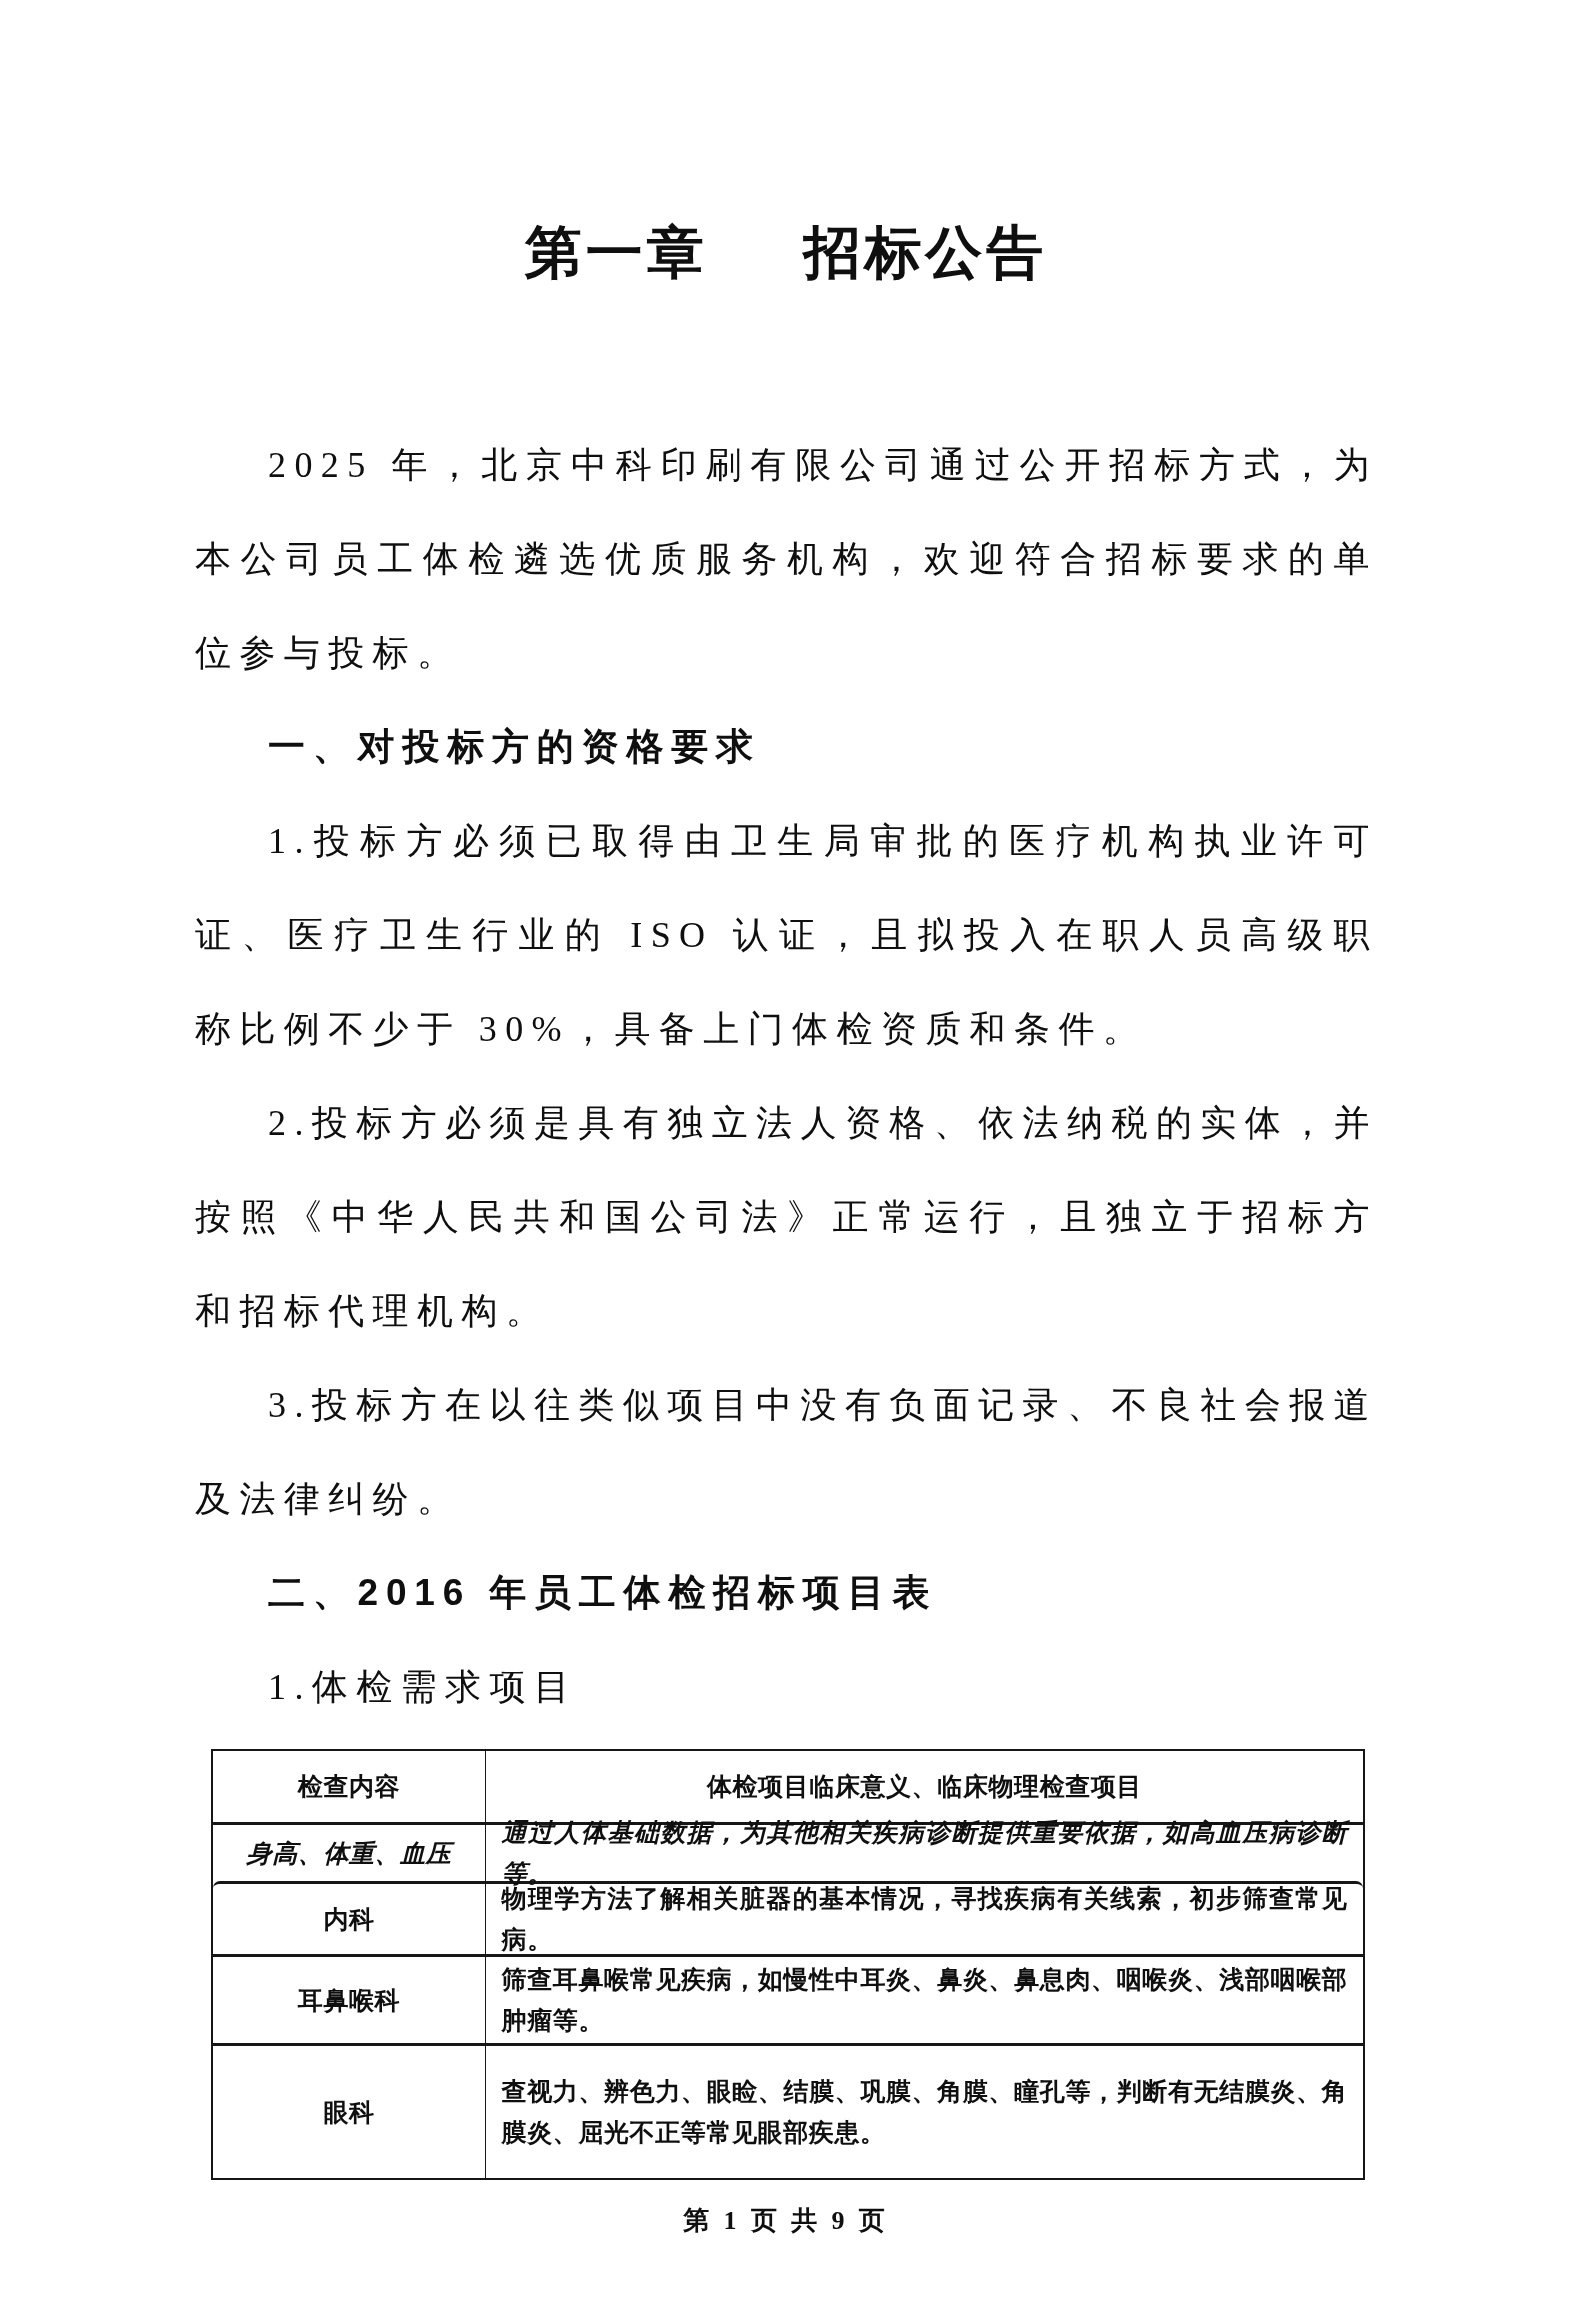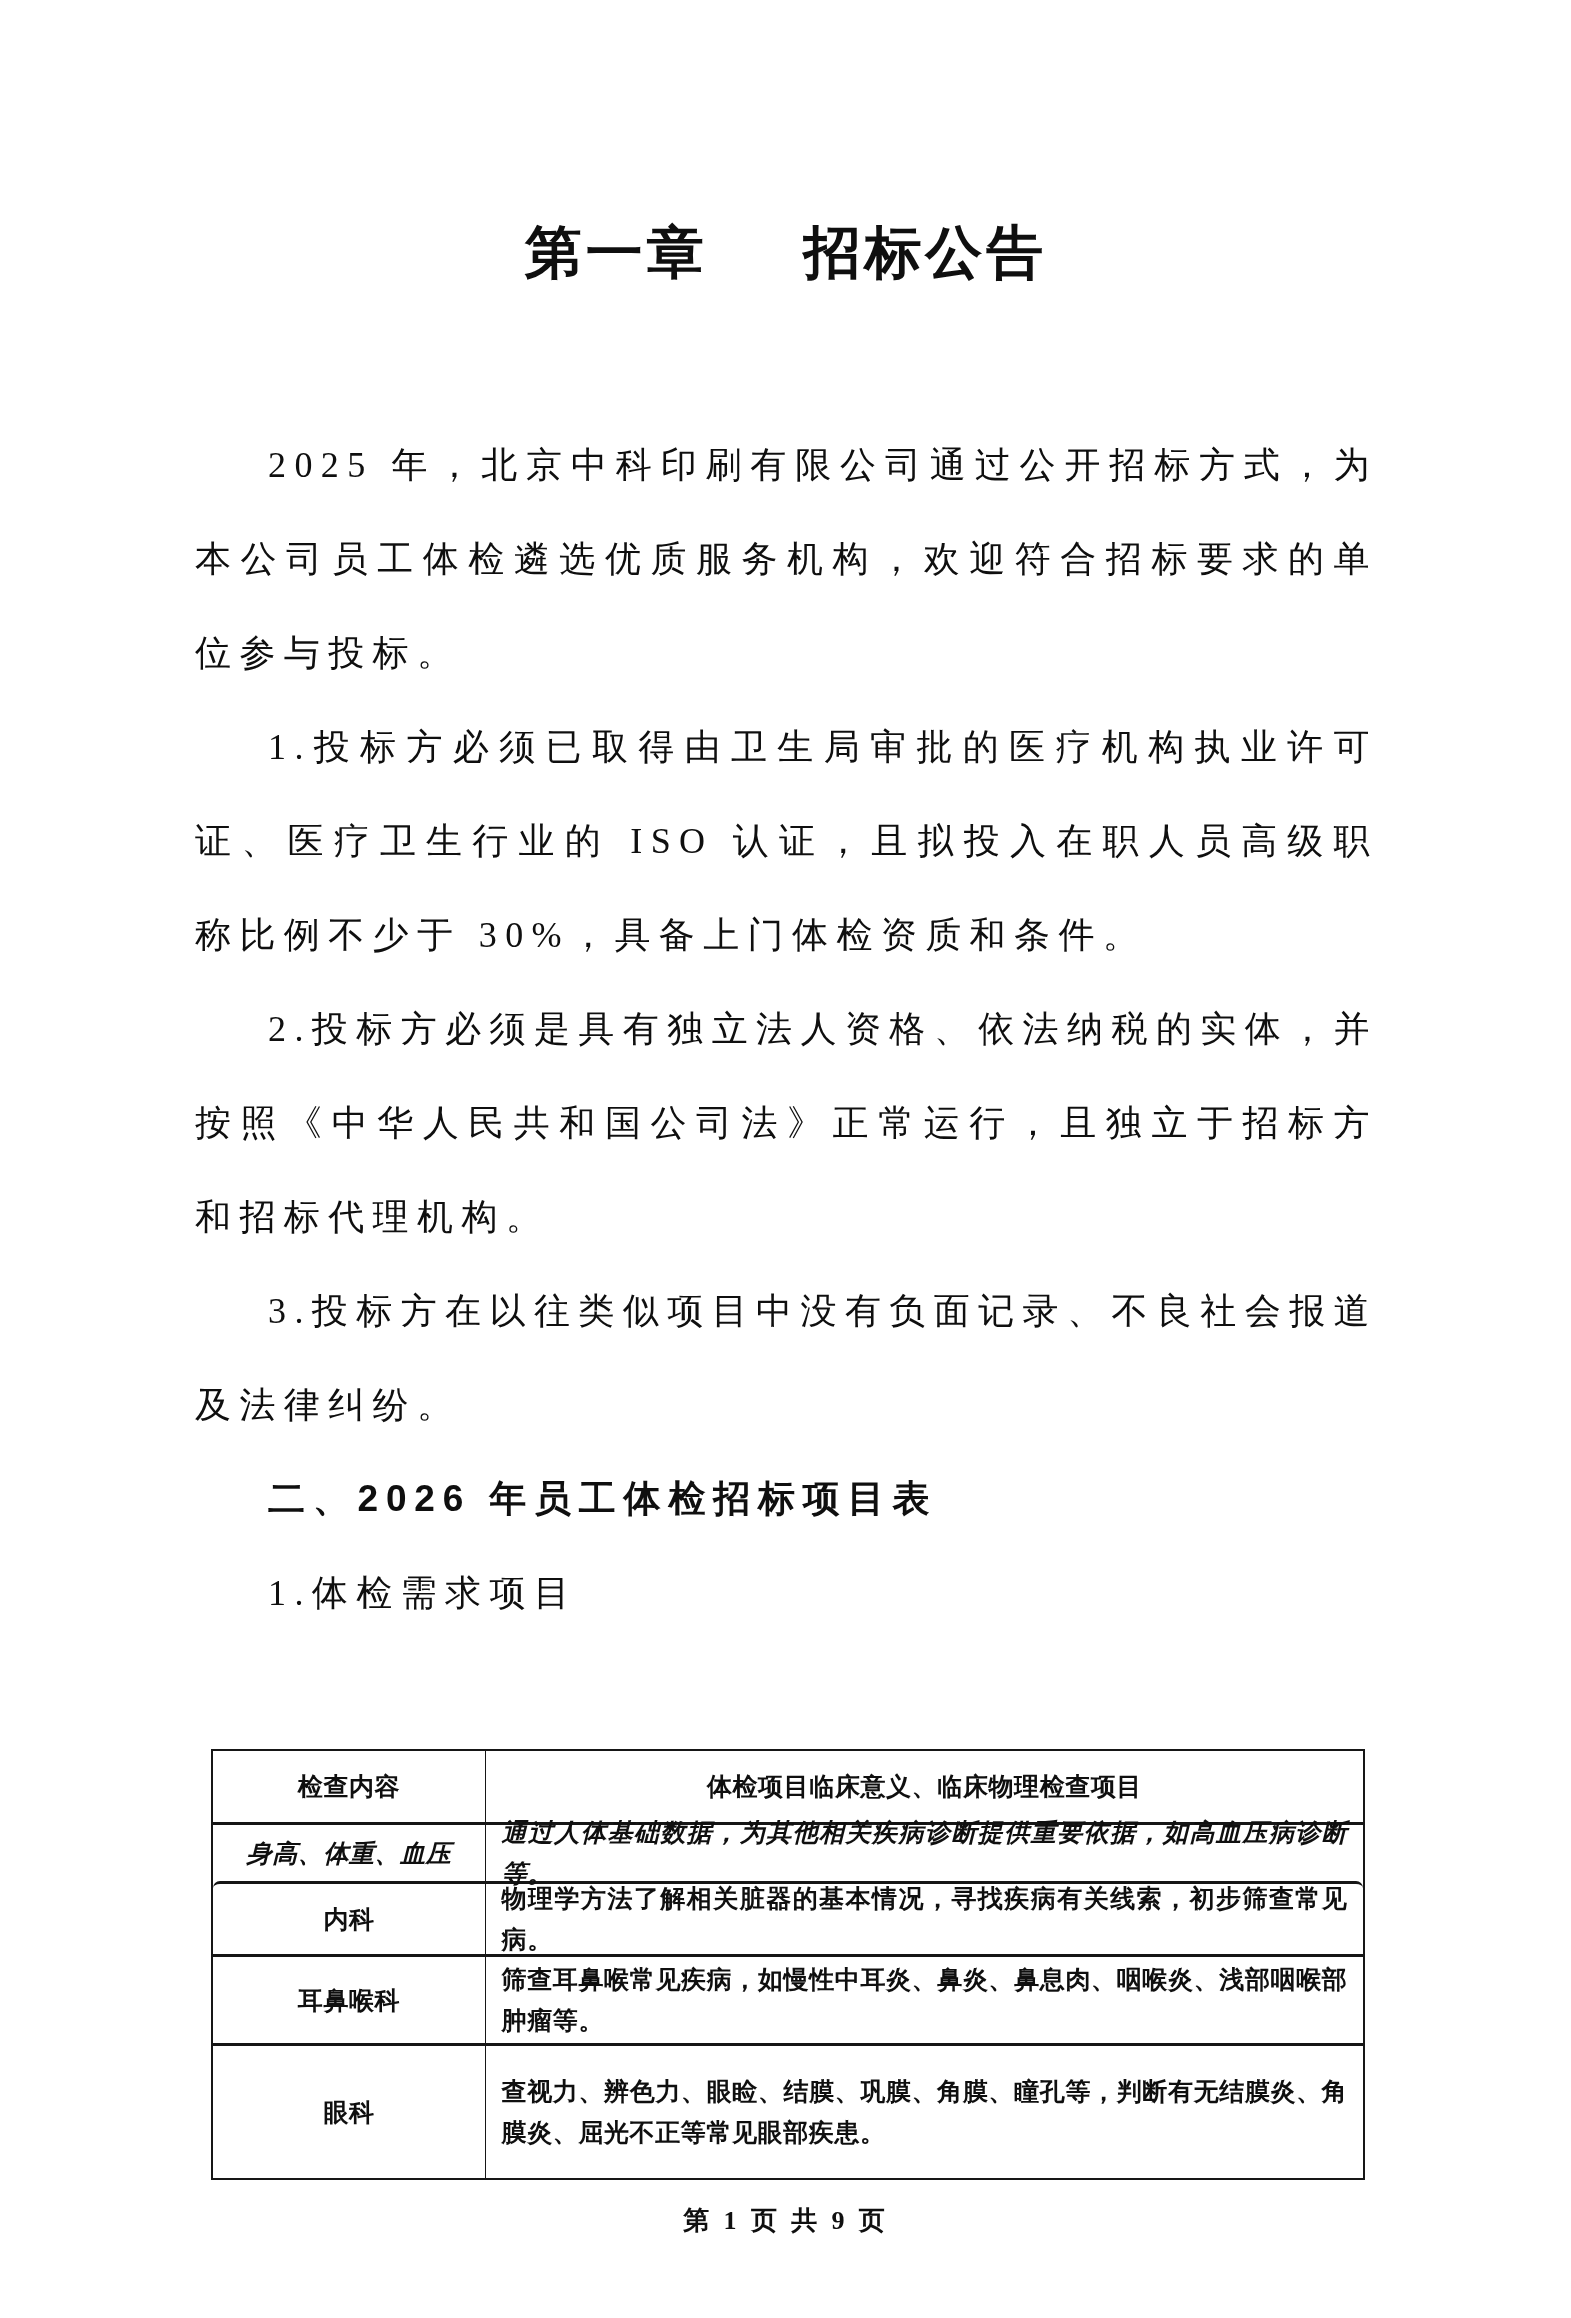--- a/index.html
+++ b/index.html
@@ -116,24 +116,25 @@
 <body>
 
 <div class="page">
 
   <div class="doc-title">
     <span>第一章</span><span class="title-gap"></span><span>招标公告</span>
   </div>
 
   <div class="body-col">
     <p class="para">2025 年，北京中科印刷有限公司通过公开招标方式，为本公司员工体检遴选优质服务机构，欢迎符合招标要求的单位参与投标。</p>
+    <p class="sec-heading">一、对投标方的资格要求</p>
     <p class="para">1.投标方必须已取得由卫生局审批的医疗机构执业许可证、医疗卫生行业的 ISO 认证，且拟投入在职人员高级职称比例不少于 30%，具备上门体检资质和条件。</p>
     <p class="para">2.投标方必须是具有独立法人资格、依法纳税的实体，并按照《中华人民共和国公司法》正常运行，且独立于招标方和招标代理机构。</p>
     <p class="para">3.投标方在以往类似项目中没有负面记录、不良社会报道及法律纠纷。</p>
-    <p class="sec-heading">二、2026 年员工体检招标项目表</p>
+    <p class="sec-heading">二、2016 年员工体检招标项目表</p>
     <p class="sub-heading">1.体检需求项目</p>
   </div>
 
   <div class="exam-table">
     <div class="t-row rh-header">
       <div class="t-c1">检查内容</div>
       <div class="t-c2 center">体检项目临床意义、临床物理检查项目</div>
     </div>
     <div class="t-row rh-r0">
       <div class="t-c1">身高、体重、血压</div>

